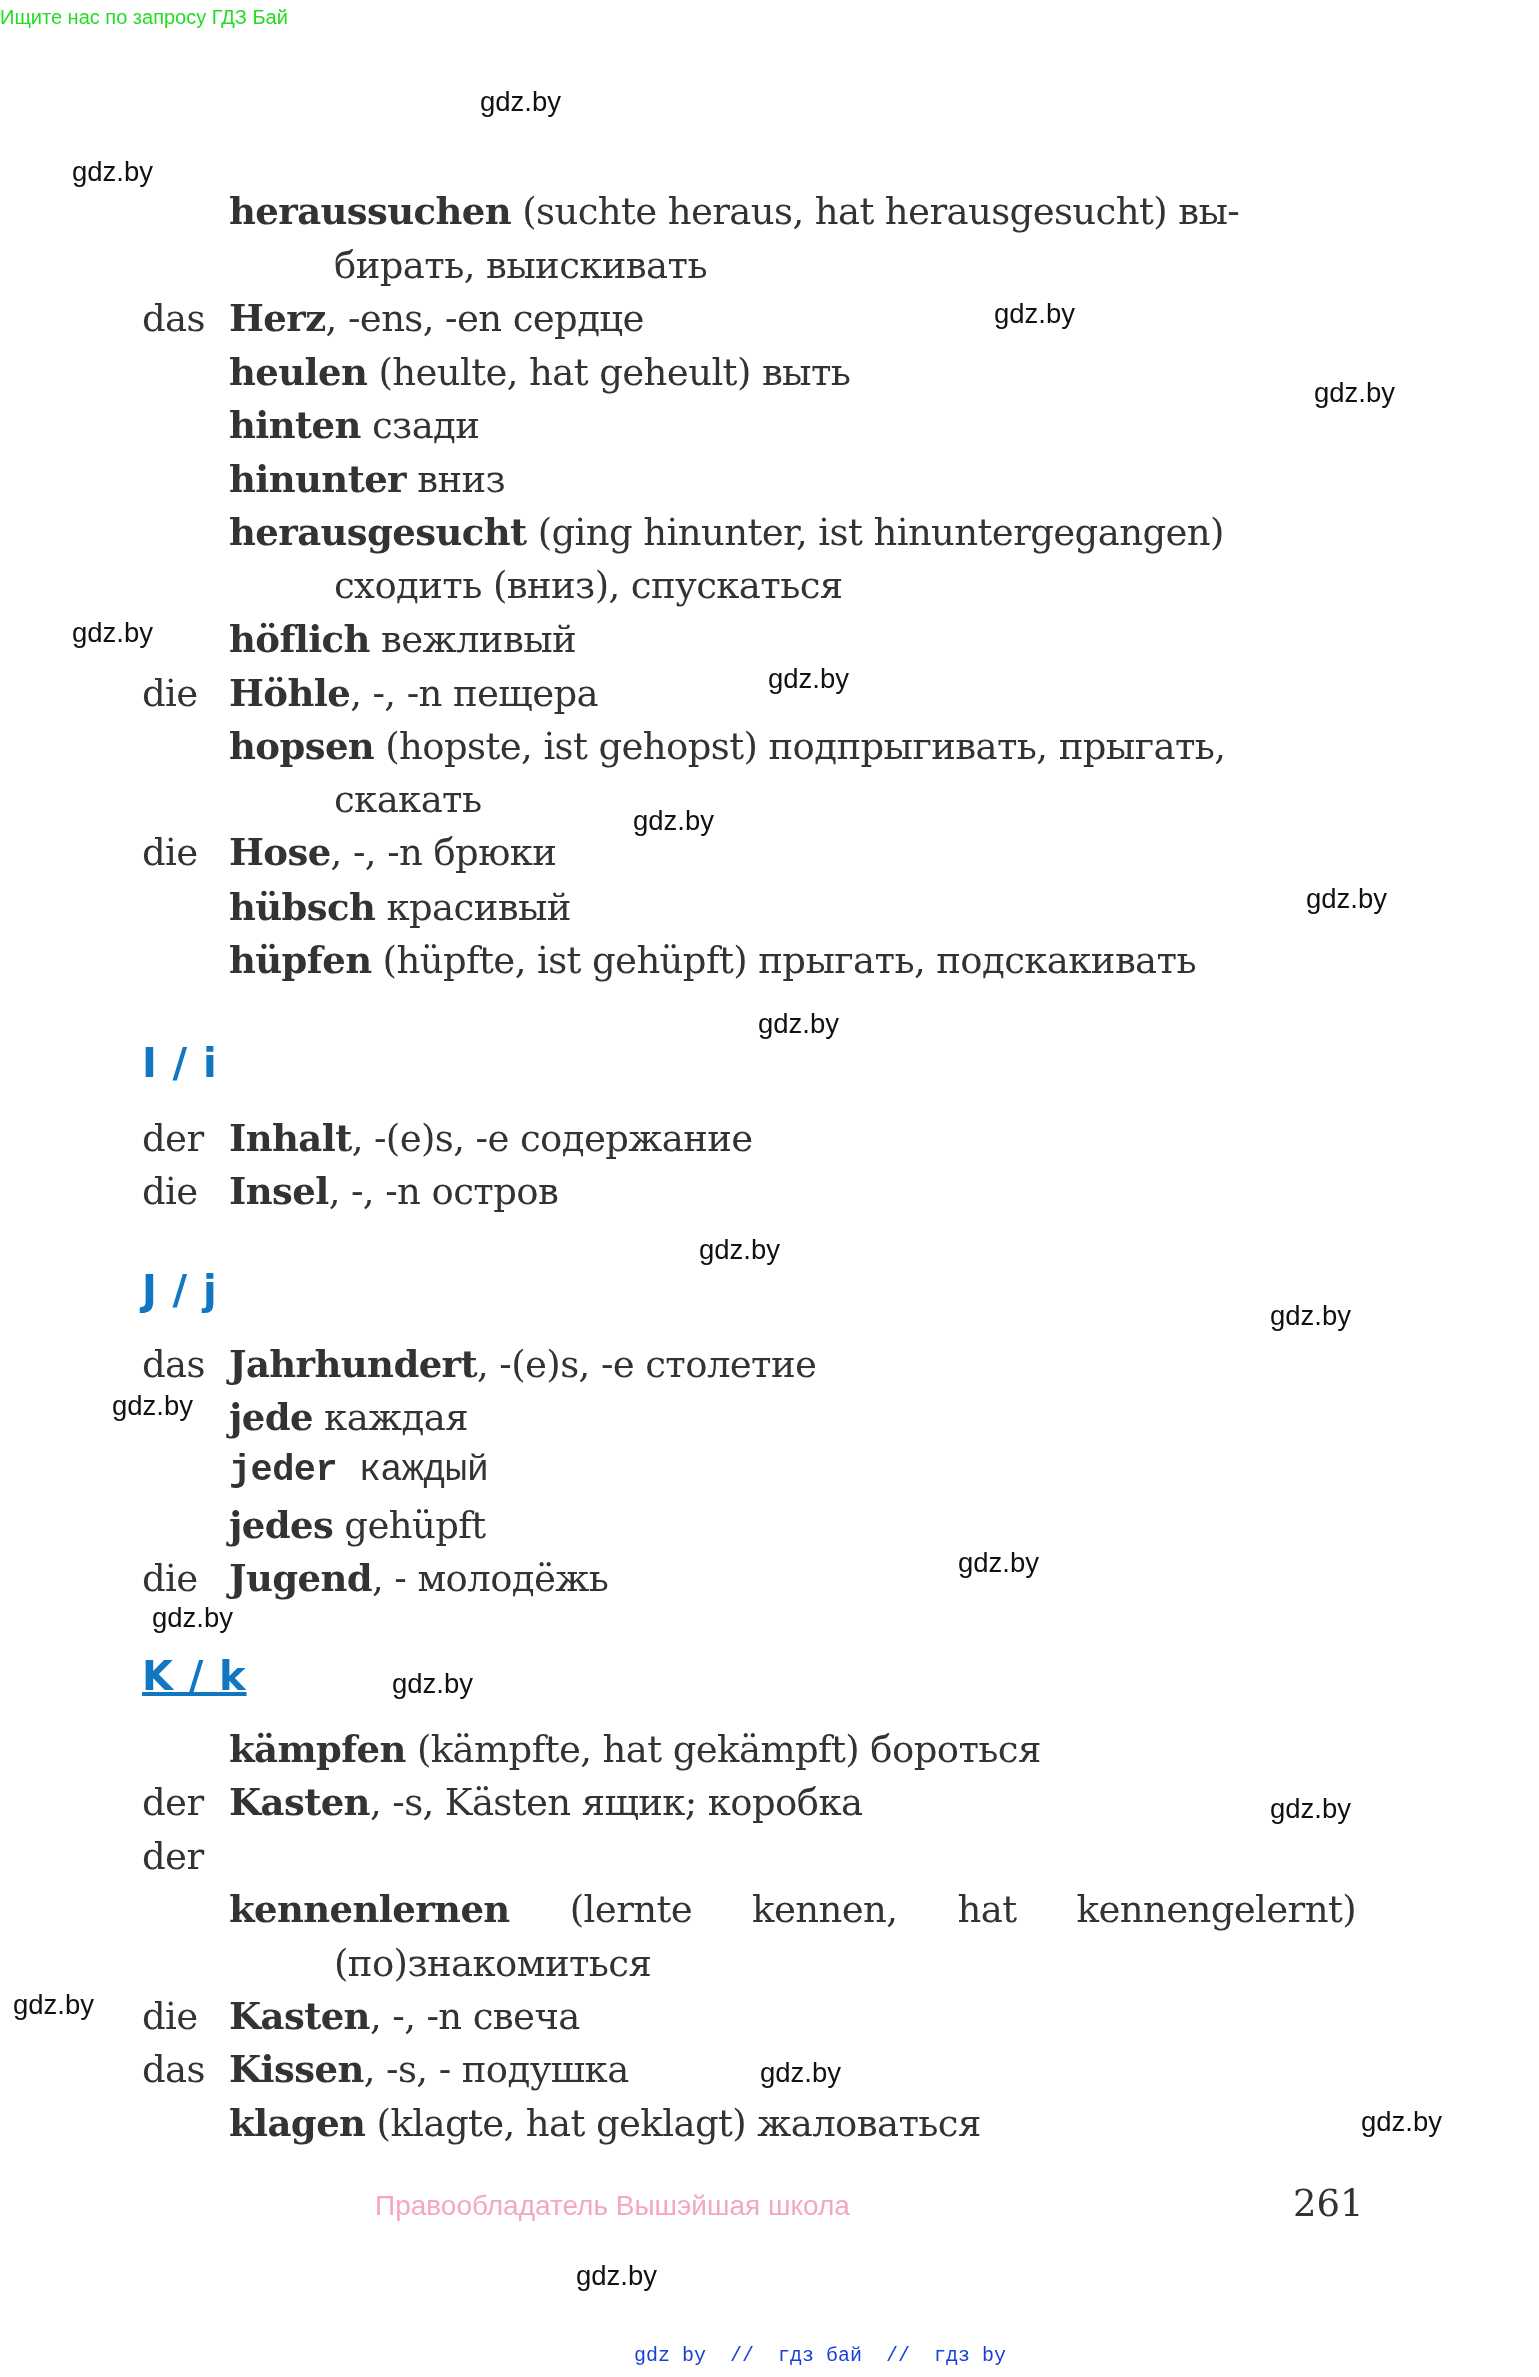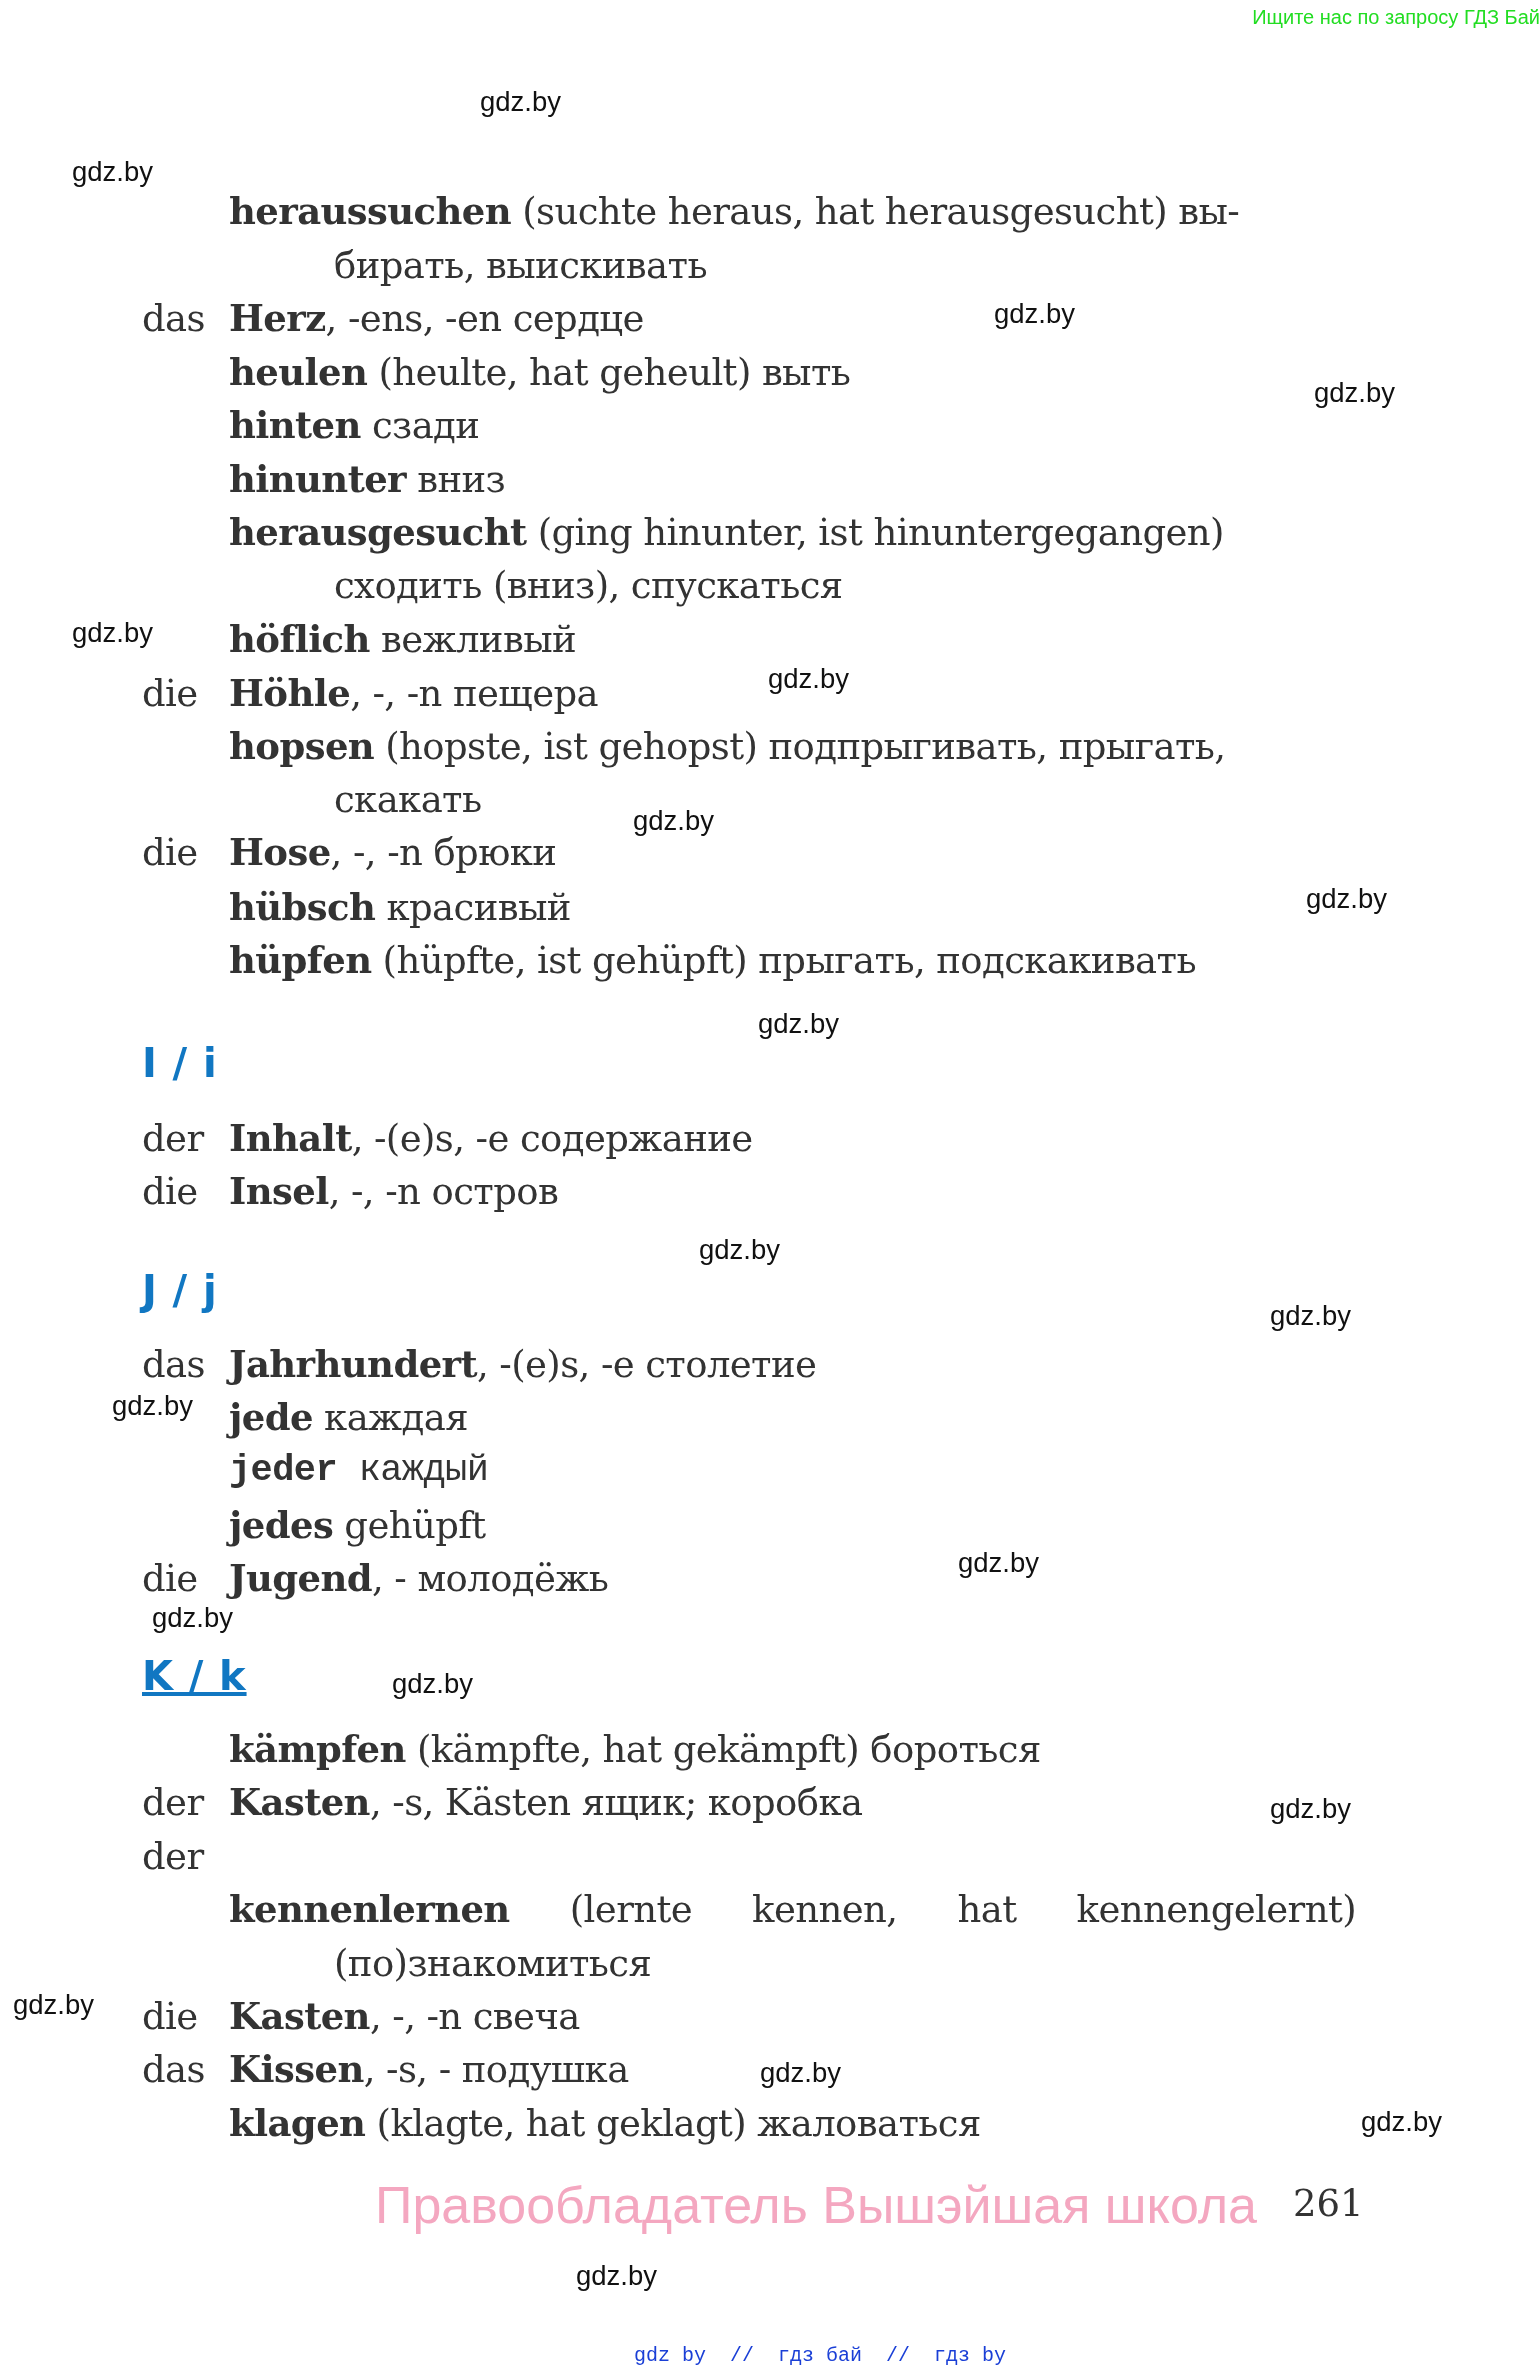--- a/index.html
+++ b/index.html
@@ -1,19 +1,19 @@
 <!DOCTYPE html>
 <html style="font-size:14.7px"><head>
 <meta charset="utf-8">
 <style>
   html, body { margin: 0; padding: 0; background: #ffffff; }
   body { width: 1540px; height: 2377px; position: relative; overflow: hidden; }
   .page { position: absolute; left: 0; top: 0; width: 1540px; height: 2377px; }
   .topnote {
-    position: absolute; top: 3.7px; left: 0; width: 1540px; text-align: right;
+    position: absolute; top: 3.7px; left: 0; width: 1540px; text-align: left;
     font-family: "Liberation Sans", sans-serif; font-size: 20px; color: #22dd22;
     line-height: 26px;
   }
   .line {
     position: absolute; height: 53px; line-height: 53px; white-space: nowrap;
     font-family: "DejaVu Serif", serif; font-size: 37px; color: #333333;
     letter-spacing: -0.6px;
   }
   .line .article { position: absolute; left: 0; }
   .line .body { position: absolute; left: 87px; }
@@ -26,21 +26,21 @@
   }
   .wm {
     position: absolute; font-family: "Liberation Sans", sans-serif; font-size: 27.5px;
     color: #111111; line-height: 33px; white-space: nowrap;
   }
   .pagenum {
     position: absolute; font-family: "DejaVu Serif", serif; font-size: 37px;
     color: #333333; line-height: 42px;
   }
   .rights {
-    position: absolute; font-family: "Liberation Sans", sans-serif; font-size: 52px;
+    position: absolute; font-family: "Liberation Sans", sans-serif; font-size: 28px;
     color: #f4a7c0; line-height: 51px; white-space: nowrap;
   }
   .bottomlinks {
     position: absolute; font-family: Liberation Mono, monospace; font-size: 20px;
     color: #1a3fd6; line-height: 26px; white-space: pre;
   }
 </style>
 </head>
 <body>
 

